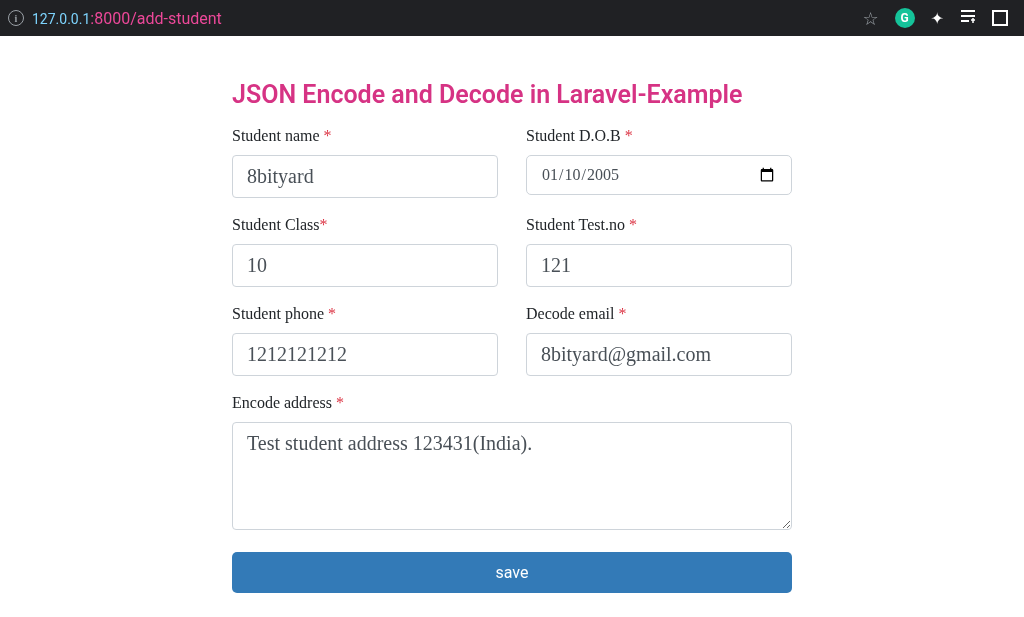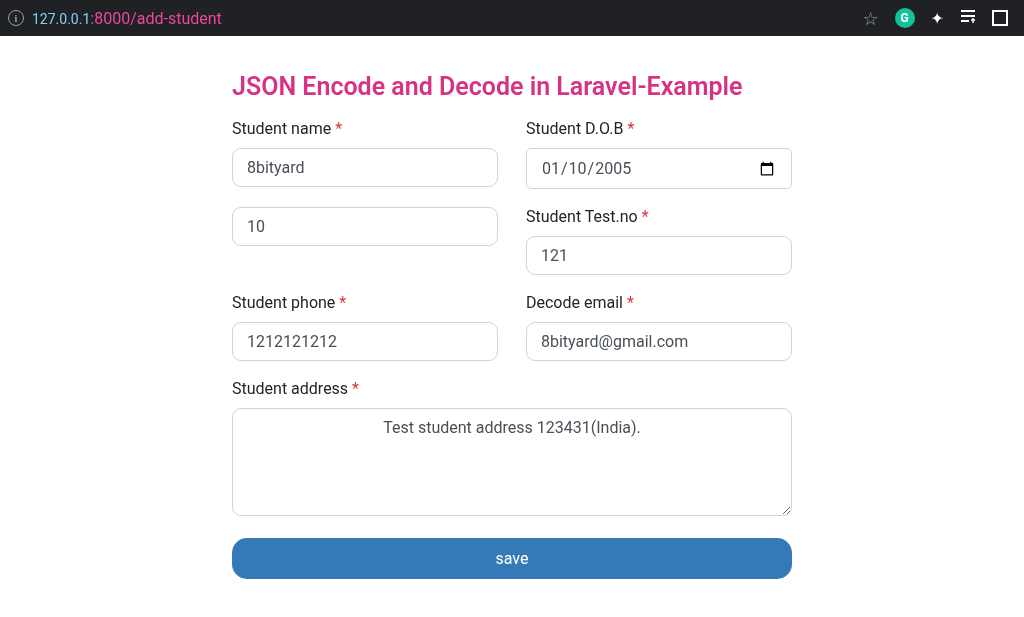--- a/index.html
+++ b/index.html
@@ -81,81 +81,81 @@
     .square-icon {
       width: 16px;
       height: 16px;
       border: 2px solid #ffffff;
     }
     .page-content {
       padding: 28px 40px;
     }
     .container {
       max-width: 560px;
-      margin: 8px auto;
+      margin: 16px auto;
     }
     .page-title {
       color: #d63384;
       font-size: 25px;
       font-weight: 600;
       margin-bottom: 18px;
     }
     .form-row {
       display: flex;
       gap: 28px;
       margin-bottom: 18px;
+      font-family: Liberation Serif, serif;
     }
     .form-group {
       flex: 1;
     }
     .form-group.full {
       width: 100%;
     }
     .form-label {
       display: block;
       color: #212529;
       font-size: 16px;
       font-weight: 400;
       margin-bottom: 10px;
     }
     .required {
       color: #dc3545;
     }
     .form-control {
       width: 100%;
       padding: 9px 14px;
-      font-size: 16px;
+      font-size: 20px;
       color: #495057;
       background: #ffffff;
       border: 1px solid #ced4da;
-      border-radius: 9px;
+      border-radius: 4px;
       font-family: inherit;
     }
     textarea.form-control {
       resize: both;
       height: 108px;
-      text-align: center;
     }
     .date-input {
       width: 100%;
       padding: 9px 14px;
       font-size: 16px;
       color: #495057;
       background: #ffffff;
       border: 1px solid #ced4da;
       border-radius: 5px;
       font-family: inherit;
     }
     .btn-save {
       width: 100%;
       padding: 11px;
       background: #337ab7;
       color: #ffffff;
       border: none;
-      border-radius: 15px;
+      border-radius: 5px;
       font-size: 16px;
       cursor: pointer;
       font-family: inherit;
     }
   </style>
 </head>
 <body>
 
 <div class="browser-bar">
   <div class="url-section">
@@ -190,20 +190,21 @@
         <input type="text" class="form-control" value="8bityard" style="">
       </div>
       <div class="form-group">
         <label class="form-label"><span>Student D.O.B </span><span class="required">*</span></label>
         <input type="date" class="date-input" value="2005-01-10" style="">
       </div>
     </div>
 
     <div class="form-row">
       <div class="form-group">
+        <label class="form-label"><span>Student Class</span><span class="required">*</span></label>
         <input type="text" class="form-control" value="10" style="">
       </div>
       <div class="form-group">
         <label class="form-label"><span>Student Test.no </span><span class="required">*</span></label>
         <input type="text" class="form-control" value="121" style="">
       </div>
     </div>
 
     <div class="form-row">
       <div class="form-group">
@@ -211,20 +212,20 @@
         <input type="text" class="form-control" value="1212121212" style="">
       </div>
       <div class="form-group">
         <label class="form-label"><span>Decode email </span><span class="required">*</span></label>
         <input type="text" class="form-control" value="8bityard@gmail.com" style="">
       </div>
     </div>
 
     <div class="form-row">
       <div class="form-group full">
-        <label class="form-label"><span>Student address </span><span class="required">*</span></label>
+        <label class="form-label"><span>Encode address </span><span class="required">*</span></label>
         <textarea class="form-control" style="">Test student address 123431(India).</textarea>
       </div>
     </div>
 
     <button class="btn-save">save</button>
   </div>
 </div>
 
 </body></html>

